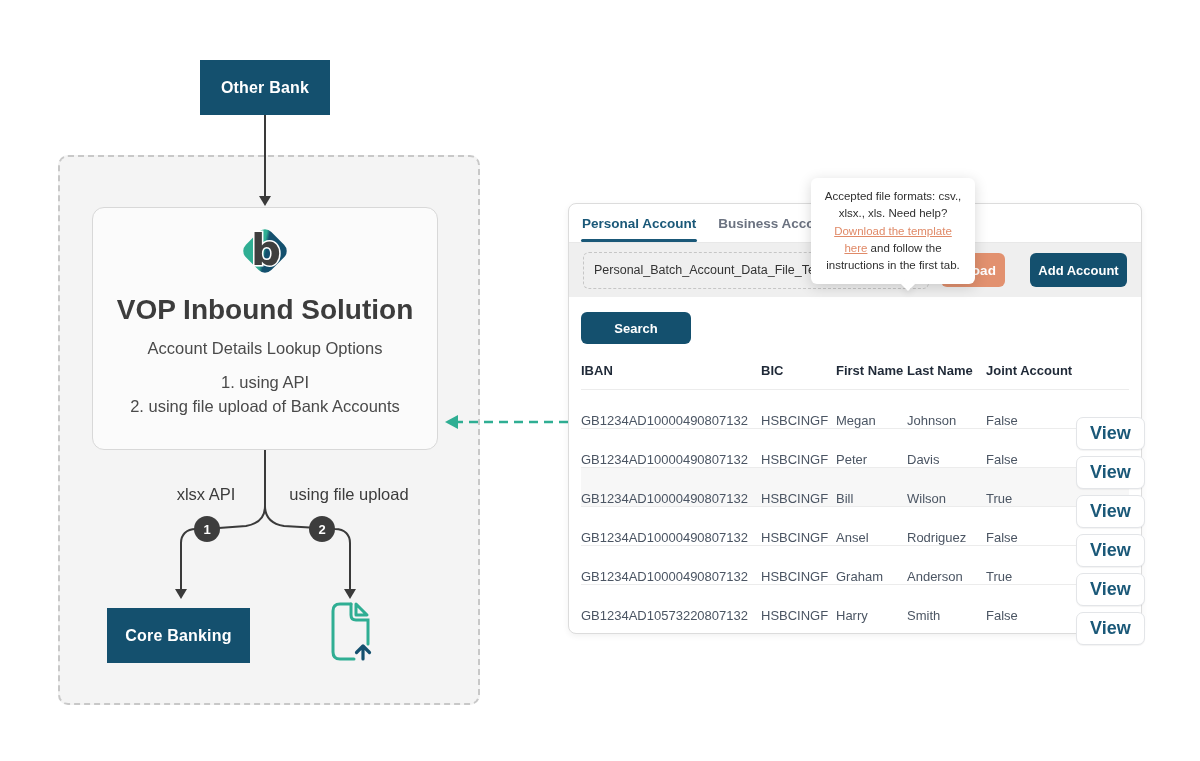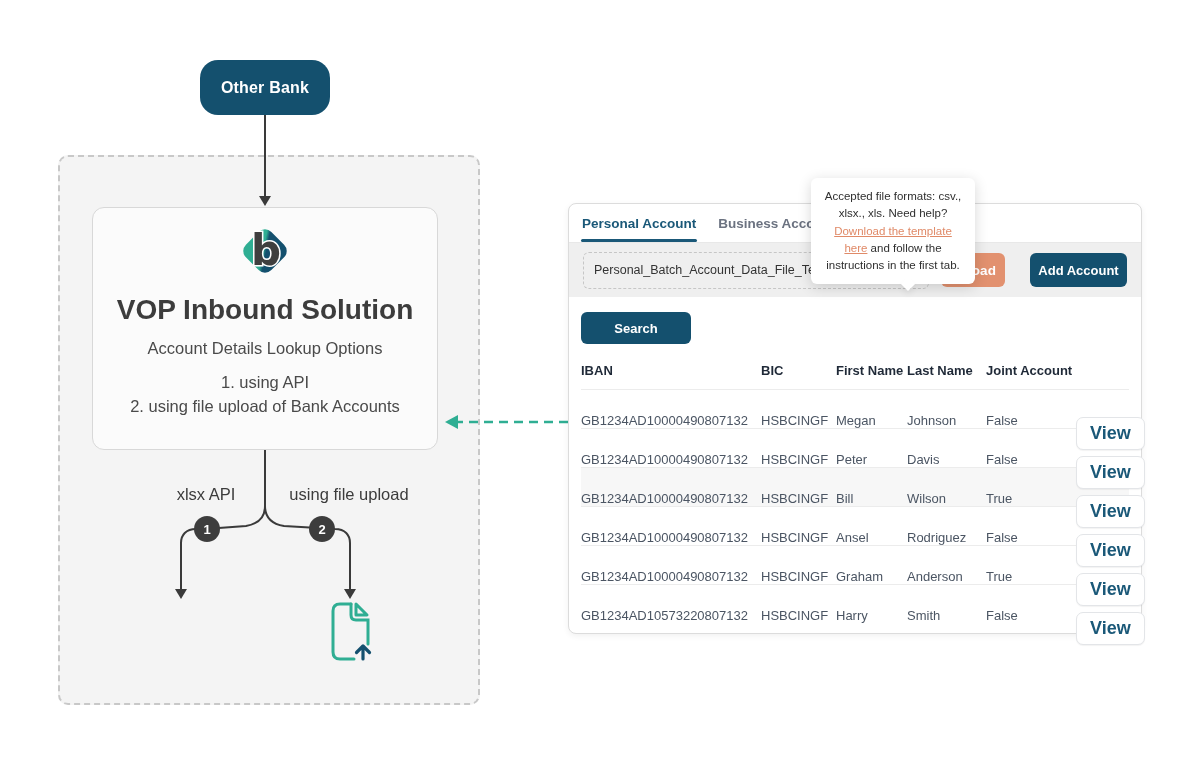--- a/index.html
+++ b/index.html
@@ -7,21 +7,21 @@
     --charcoal:#3D3D3D; --tab-active:#1A5878;
   }
   *{box-sizing:border-box; margin:0; padding:0;}
   html,body{background:#fff;}
   body{font-family:"Liberation Sans", sans-serif;}
   .canvas{position:relative; width:1200px; height:761px; background:#fff; overflow:hidden;}
 
   
   .outer-dashed{position:absolute; left:58px; top:155px; width:422px; height:550px;
     border:2px dashed #c8c8c8; border-radius:10px; background:#f4f4f4; z-index:1;}
-  .node{position:absolute; background:var(--navy); color:#fff; border-radius:18px;
+  .node{position:absolute; background:var(--navy); color:#fff; border-radius:0;
     display:flex; align-items:center; justify-content:center; font-size:16px; font-weight:600;
     letter-spacing:.2px; z-index:3;}
   .other-bank{left:200px; top:60px; width:130px; height:55px;}
   .core-banking{left:107px; top:608px; width:143px; height:55px;}
   .solution-box{position:absolute; left:92px; top:207px; width:346px; height:243px;
     background:#fbfbfb; border:1.5px solid #d8d8d8; border-radius:12px; z-index:3;
     display:flex; flex-direction:column; align-items:center; text-align:center;}
   .logo{margin-top:14px;}
   .solution-title{margin-top:14px; font-size:28px; font-weight:700; color:#3c3c3c;}
   .solution-subtitle{margin-top:13px; font-size:16.5px; color:#4a4a4a; font-weight:500;}
@@ -120,20 +120,23 @@
       <div>1. using API</div>
       <div>2. using file upload of Bank Accounts</div>
     </div>
   </div>
 
   <div class="branch-label" style="left:206px; top:494px;">xlsx API</div>
   <div class="branch-label" style="left:349px; top:494px;">using file upload</div>
   <div class="badge" style="left:207px; top:529px;">1</div>
   <div class="badge" style="left:322px; top:529px;">2</div>
 
+  <div class="node core-banking">
+    <span>Core Banking</span>
+  </div>
 
   <svg class="file-icon" width="52" height="64" viewBox="0 0 52 64" fill="none">
     <path d="M26 5 H15 Q8 5 8 12 V53 Q8 60 15 60 H29" stroke="#2FAE93" stroke-width="3" stroke-linecap="round"></path>
     <path d="M26 5 V16 Q26 21 31 21 H43 V45" stroke="#2FAE93" stroke-width="3" stroke-linecap="round"></path>
     <path d="M31 5 L42 16 H31 Z" stroke="#2FAE93" stroke-width="3" stroke-linejoin="round"></path>
     <path d="M38 60 V47 M38 47 L31.5 53.5 M38 47 L44.5 53.5" stroke="#14506E" stroke-width="3.2" stroke-linecap="round" stroke-linejoin="round"></path>
   </svg>
 
   <div class="panel">
 

